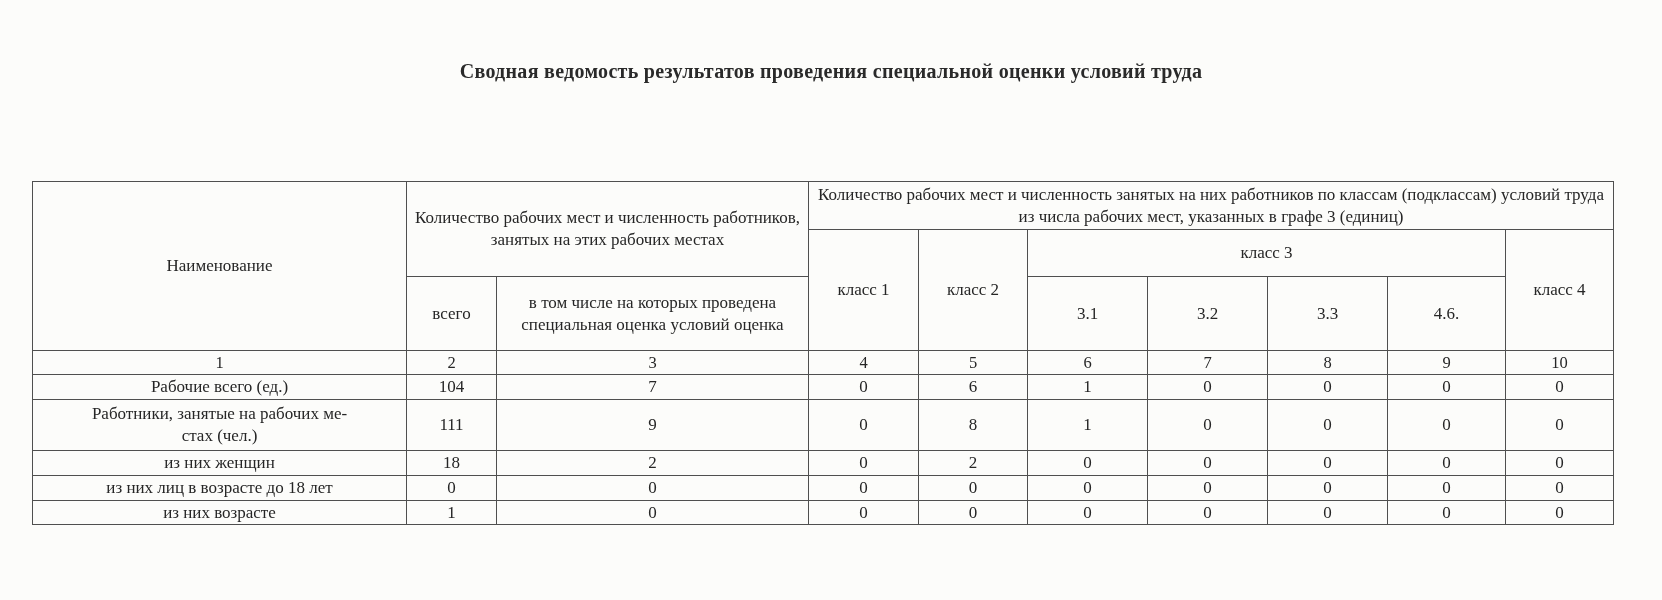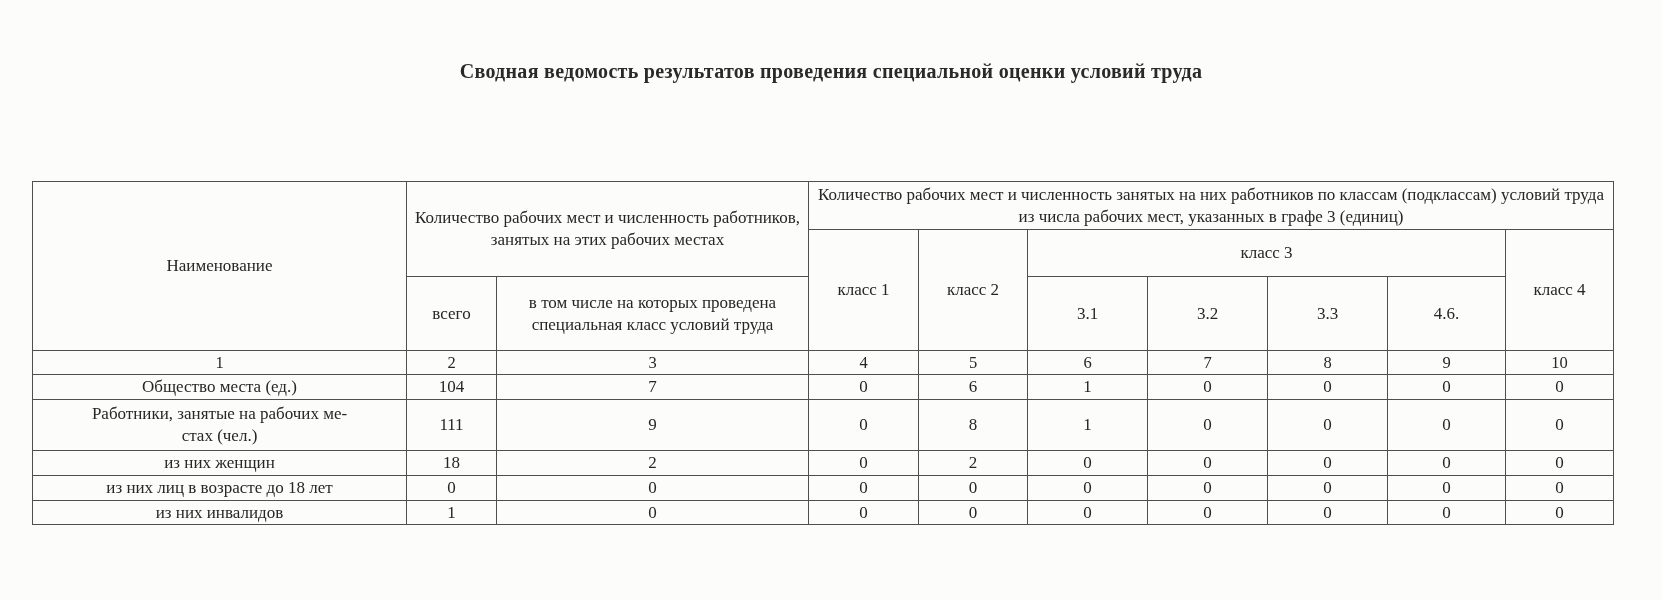--- a/index.html
+++ b/index.html
@@ -82,40 +82,40 @@
         <td colspan="7">Количество рабочих мест и численность занятых на них работников по классам (подклассам) условий труда из числа рабочих мест, указанных в графе 3 (единиц)</td>
       </tr>
       <tr class="h2">
         <td rowspan="2">класс 1</td>
         <td rowspan="2">класс 2</td>
         <td colspan="4">класс 3</td>
         <td rowspan="2">класс 4</td>
       </tr>
       <tr class="h3">
         <td>всего</td>
-        <td>в том числе на которых проведена специальная класс условий труда</td>
+        <td>в том числе на которых проведена специальная оценка условий оценка</td>
         <td>3.1</td>
         <td>3.2</td>
         <td>3.3</td>
         <td>4.6.</td>
       </tr>
       <tr class="rnum">
         <td>1</td>
         <td>2</td>
         <td>3</td>
         <td>4</td>
         <td>5</td>
         <td>6</td>
         <td>7</td>
         <td>8</td>
         <td>9</td>
         <td>10</td>
       </tr>
       <tr class="d1">
-        <td class="lbl">Общество места (ед.)</td>
+        <td class="lbl">Рабочие всего (ед.)</td>
         <td>104</td>
         <td>7</td>
         <td>0</td>
         <td>6</td>
         <td>1</td>
         <td>0</td>
         <td>0</td>
         <td>0</td>
         <td>0</td>
       </tr>
@@ -150,21 +150,21 @@
         <td>0</td>
         <td>0</td>
         <td>0</td>
         <td>0</td>
         <td>0</td>
         <td>0</td>
         <td>0</td>
         <td>0</td>
       </tr>
       <tr class="d5">
-        <td class="lbl">из них инвалидов</td>
+        <td class="lbl">из них возрасте</td>
         <td>1</td>
         <td>0</td>
         <td>0</td>
         <td>0</td>
         <td>0</td>
         <td>0</td>
         <td>0</td>
         <td>0</td>
         <td>0</td>
       </tr>

